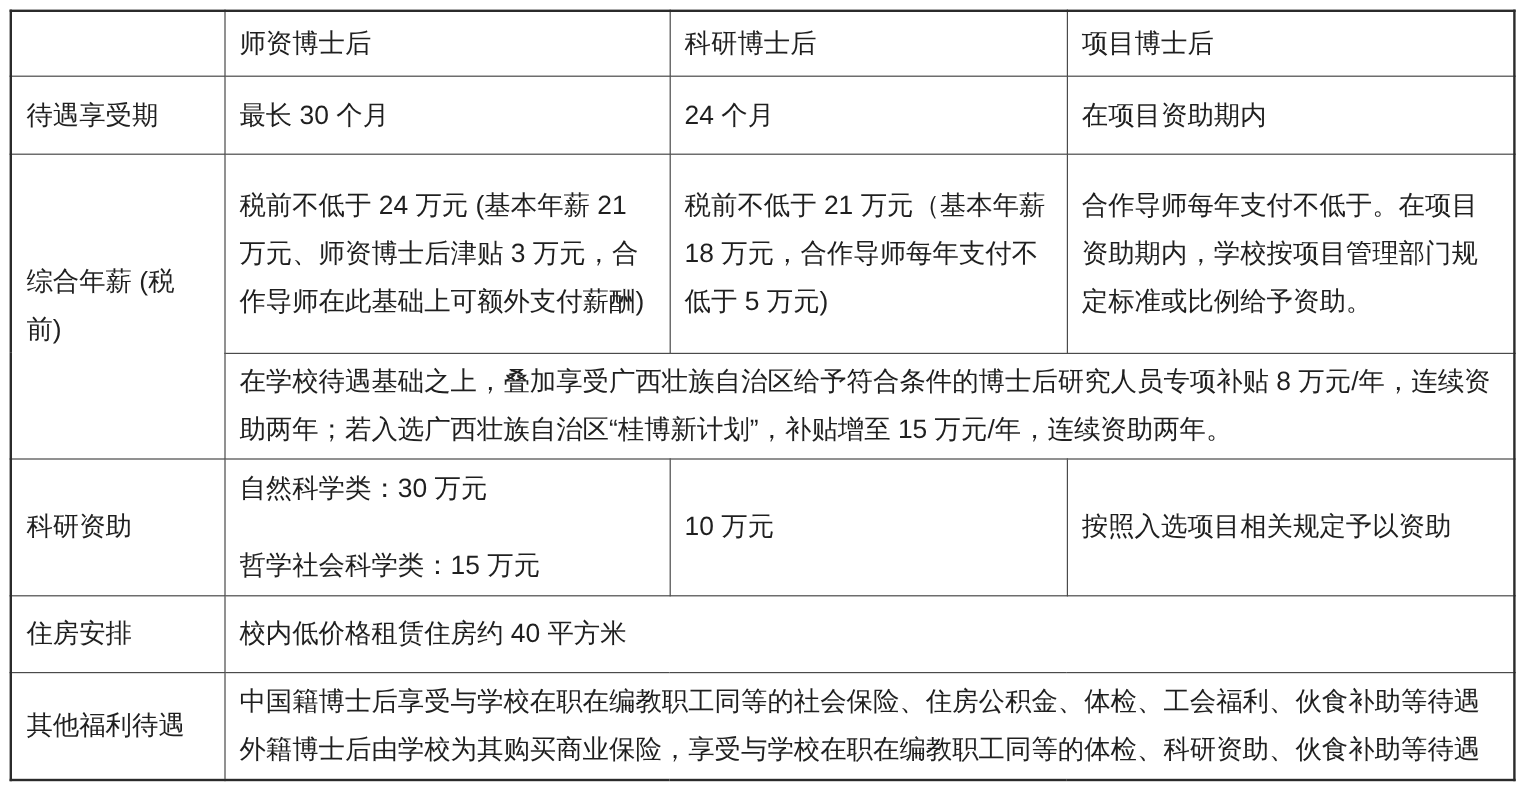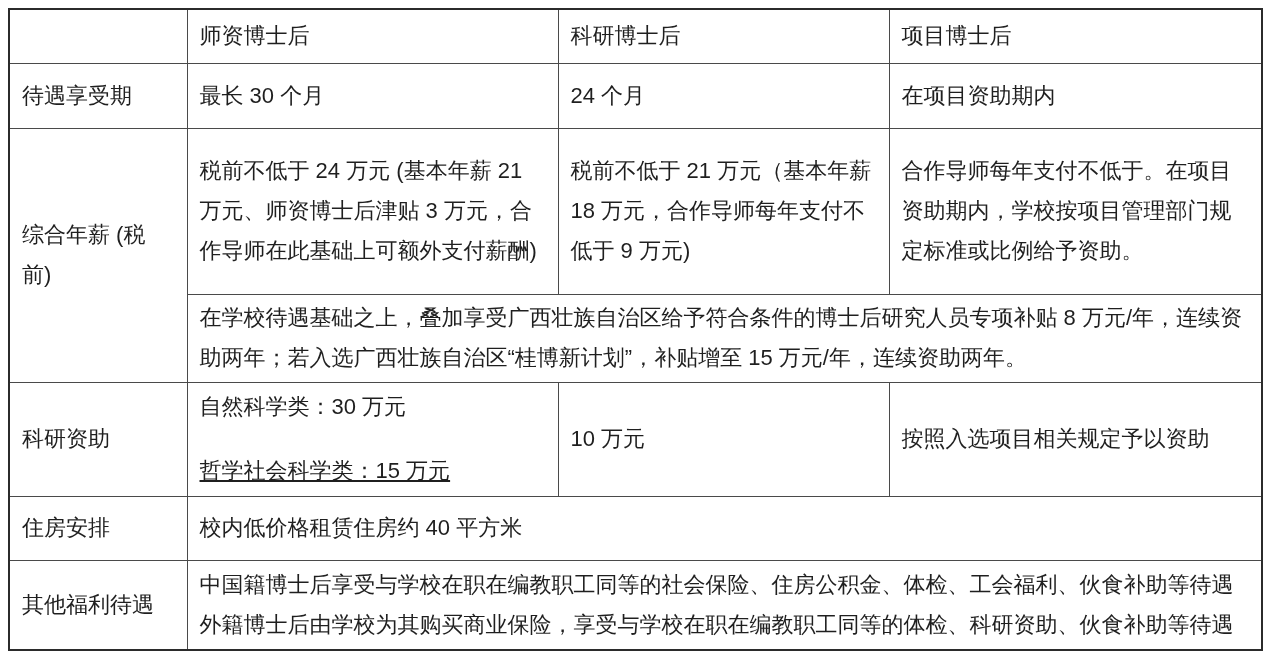--- a/index.html
+++ b/index.html
@@ -39,21 +39,21 @@
     font-weight: bold;
     padding: 0 6px 0 9px;
   }
   tr.r-head   { height: 54px; }
   tr.r-period { height: 65px; }
   tr.r-salary { height: 166px; }
   tr.r-note   { height: 88px; margin-top: 37px; }
   tr.r-fund   { height: 114px; }
   tr.r-house  { height: 64px; }
   tr.r-other  { height: 90px; }
-  .para + .para { margin-top: 24px; text-decoration: underline; }
+  .para + .para { margin-top: 24px; }
 </style>
 </head>
 <body>
 
 <div class="page">
   <table class="benefits">
     <colgroup>
       <col style="width:178px">
       <col style="width:371px">
       <col style="width:331px">
@@ -71,21 +71,21 @@
     <tr class="r-period">
       <th class="row-label">待遇享受期</th>
       <td>最长 30 个月</td>
       <td>24 个月</td>
       <td>在项目资助期内</td>
     </tr>
 
     <tr class="r-salary">
       <th class="row-label" rowspan="2">综合年薪 (税前)</th>
       <td>税前不低于 24 万元 (基本年薪 21 万元、师资博士后津贴 3 万元，合作导师在此基础上可额外支付薪酬)</td>
-      <td>税前不低于 21 万元（基本年薪 18 万元，合作导师每年支付不低于 9 万元)</td>
+      <td>税前不低于 21 万元（基本年薪 18 万元，合作导师每年支付不低于 5 万元)</td>
       <td>合作导师每年支付不低于。在项目资助期内，学校按项目管理部门规定标准或比例给予资助。</td>
     </tr>
 
     <tr class="r-note">
       <td colspan="3">在学校待遇基础之上，叠加享受广西壮族自治区给予符合条件的博士后研究人员专项补贴 8 万元/年，连续资助两年；若入选广西壮族自治区“桂博新计划”，补贴增至 15 万元/年，连续资助两年。</td>
     </tr>
 
     <tr class="r-fund">
       <th class="row-label">科研资助</th>
       <td>

